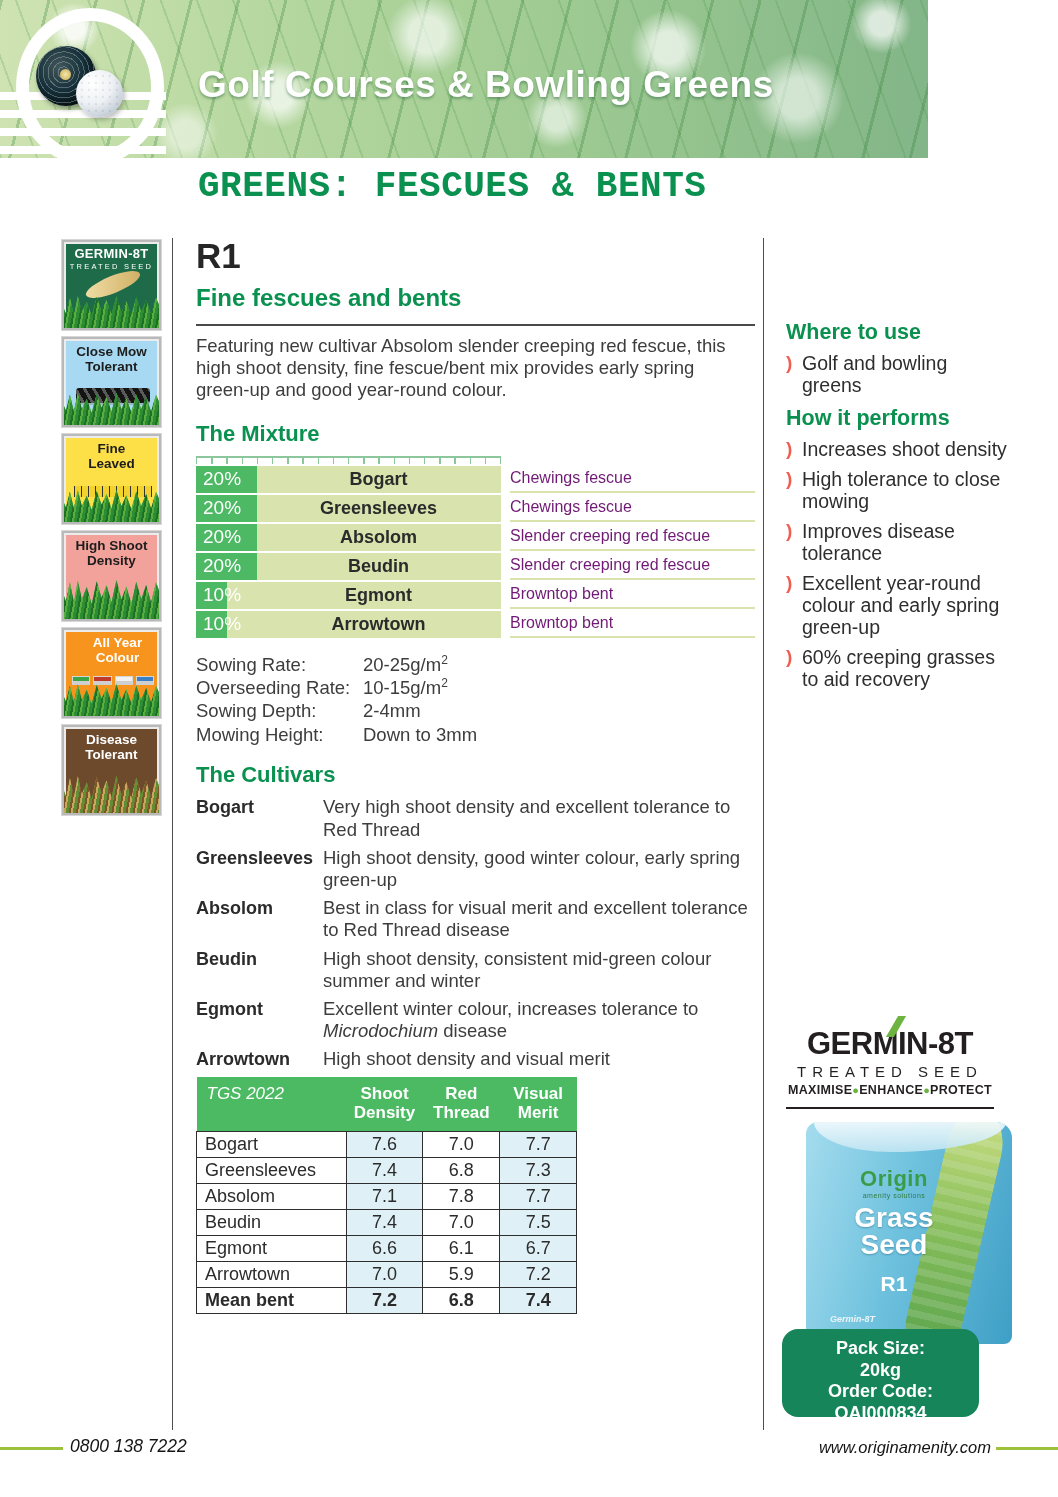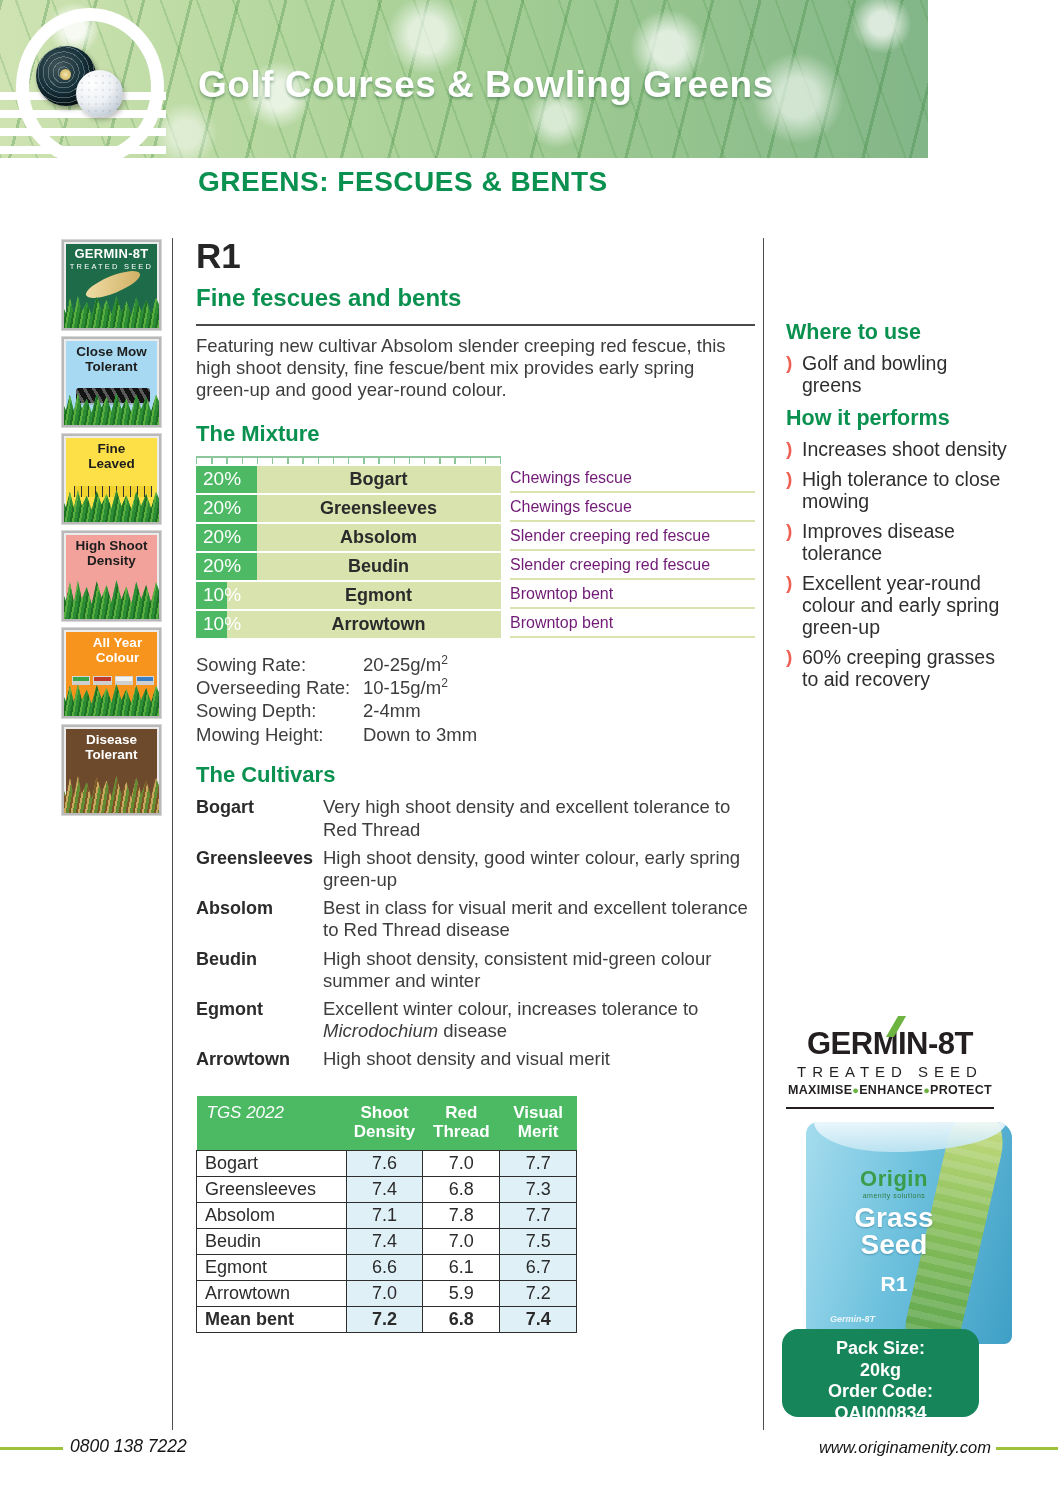--- a/index.html
+++ b/index.html
@@ -41,22 +41,22 @@
       radial-gradient(circle at 38% 34%, #42565a 0%, #16303a 45%, #03090c 80%);
     box-shadow:2px 3px 5px rgba(0,0,0,.35); }
   .bowl-dot { position:absolute; left:24px; top:23px; width:11px; height:11px; border-radius:50%;
     background:radial-gradient(#f4e6ae,#c7a84e); }
   .golf-ball { position:absolute; left:76px; top:70px; width:47px; height:47px; border-radius:50%;
     background:
       radial-gradient(circle at 6px 6px, rgba(0,0,0,.07) 1px, rgba(0,0,0,0) 1.7px),
       radial-gradient(circle at 34% 28%, #ffffff 0%, #eef1f5 45%, #b9c4cf 85%, #9fadba 100%);
     background-size:7px 7px, 100% 100%;
     box-shadow:2px 3px 5px rgba(0,0,0,.25); }
-  .page-subtitle { position:absolute; left:198px; top:166px; font-size:28px; font-weight:700;
-    color:#0a9150; letter-spacing:.5px; }
+  .page-subtitle { position:absolute; left:198px; top:166px; font-size:36px; font-weight:700;
+    color:#0a9150; letter-spacing:.5px;font-family:Liberation Mono, monospace; }
 
   
   .badges { position:absolute; left:62px; top:240px; width:99px; }
   .badge { position:relative; width:99px; height:90px; margin-bottom:7px; overflow:hidden;
     border:2px solid #b9b9b9; box-shadow: inset 0 0 0 2px #ececec, 0 0 0 1px #d7d7d7; }
   .badge-text { position:relative; z-index:3; text-align:center; padding-top:5px;
     font-size:13.5px; font-weight:700; line-height:1.12; }
   .badge-dark-text { color:#fff; }
   .badge-light-text { color:#1d1d1d; }
   .grass { position:absolute; z-index:2; left:-2px; right:-2px; bottom:-1px; height:38px;
@@ -114,21 +114,21 @@
   .rate-row { display:flex; font-size:18.5px; line-height:1.26; color:#3d3d3d; }
   .rate-label { width:167px; flex:none; }
   sup { font-size:12px; }
   .cults { margin-top:8px; }
   .cult-row { display:flex; margin-top:6px; }
   .cult-name { width:127px; flex:none; font-size:18px; font-weight:700; color:#2b2b2b; padding-top:1px; }
   .cult-desc { flex:1; font-size:18.5px; line-height:1.2; color:#3d3d3d; }
   .ital { font-style:italic; }
 
   
-  .scores { margin-top:26px; border-collapse:collapse; width:381px; }
+  .scores { margin-top:7px; border-collapse:collapse; width:381px; }
   .scores thead td, .scores thead th { background:#4cba63; color:#fff; border:none; }
   .t-title { font-style:italic; font-size:17px; font-weight:400; text-align:left;
     padding:7px 0 0 10px; vertical-align:top; width:150px; }
   .scores th { font-size:17px; font-weight:700; text-align:center; line-height:1.12;
     padding:7px 6px 8px; width:77px; }
   .scores tbody td { border:1px solid #2e2e2e; font-size:18px; color:#2b2b2b;
     padding:2px 8px; height:25px; }
   .scores tbody td.val { text-align:center; padding:2px 2px; }
   .scores tbody td.tint { background:#dff0f7; }
   .scores tr.mean td { font-weight:700; }

